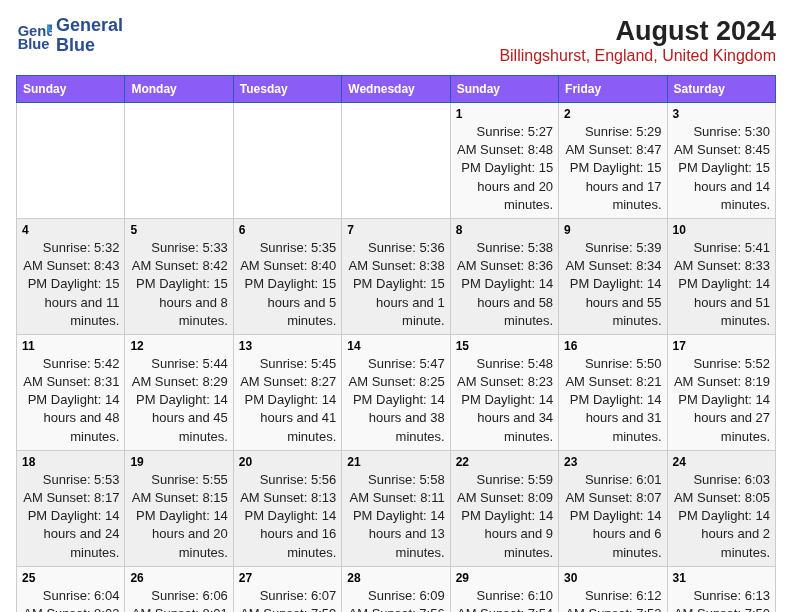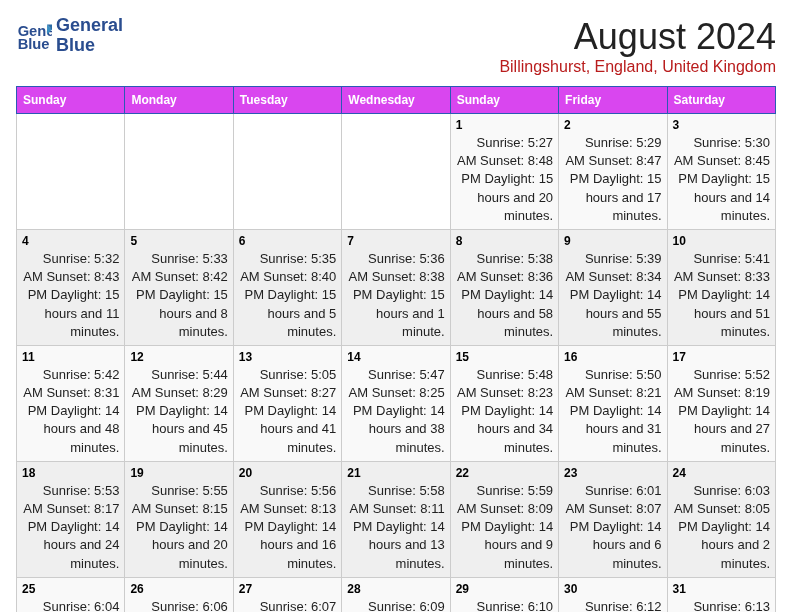--- a/index.html
+++ b/index.html
@@ -22,35 +22,35 @@
       gap: 4px;
     }
     .logo-icon {
       width: 36px;
       height: 36px;
     }
     .title-block {
       text-align: right;
     }
     .main-title {
-      font-size: 36px;
-      font-weight: normal;
+      font-size: 27px;
+      font-weight: bold;
       color: #222;
     }
     .sub-title {
       font-size: 16px;
       color: #b91c1c;
     }
     .calendar {
       width: 100%;
       border-collapse: collapse;
       font-size: 11px;
     }
     .calendar th {
-      background: #d946ef;
+      background: #8b5cf6;
       color: #fff;
       text-align: left;
       padding: 6px 6px;
       font-size: 12px;
       font-weight: bold;
       border: 1px solid #2a5ab4;
     }
     .calendar td {
       border: 1px solid #ccc;
       vertical-align: top;
@@ -198,21 +198,21 @@
 Daylight: 14 hours and 48 minutes.</div>
         </td>
         <td>
           <span class="day-num">12</span>
           <div class="day-info">Sunrise: 5:44 AM
 Sunset: 8:29 PM
 Daylight: 14 hours and 45 minutes.</div>
         </td>
         <td>
           <span class="day-num">13</span>
-          <div class="day-info">Sunrise: 5:05 AM
+          <div class="day-info">Sunrise: 5:45 AM
 Sunset: 8:27 PM
 Daylight: 14 hours and 41 minutes.</div>
         </td>
         <td>
           <span class="day-num">14</span>
           <div class="day-info">Sunrise: 5:47 AM
 Sunset: 8:25 PM
 Daylight: 14 hours and 38 minutes.</div>
         </td>
         <td>

